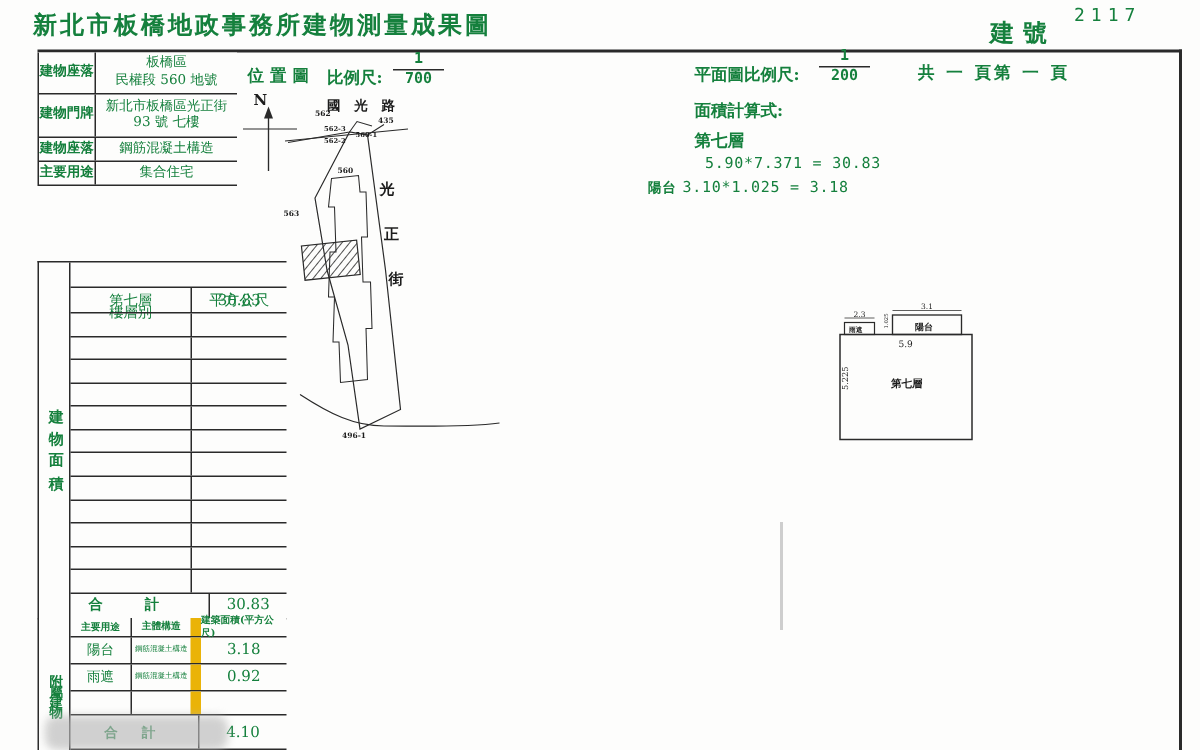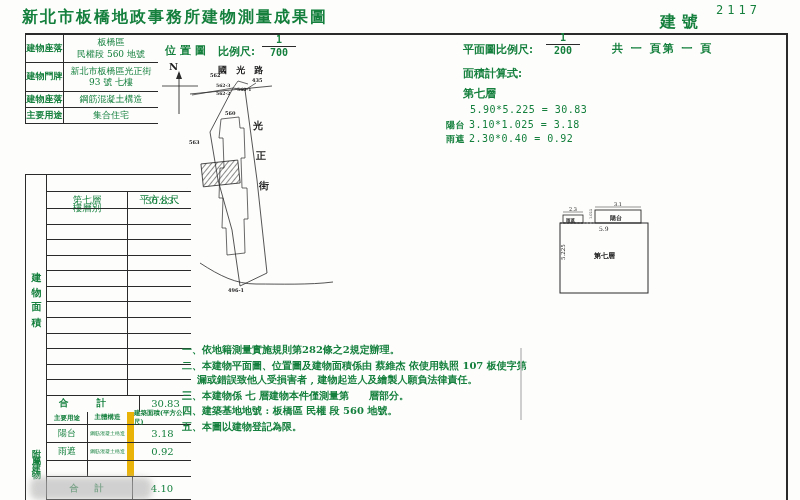--- a/index.html
+++ b/index.html
@@ -246,46 +246,37 @@
   </svg>
 
   <div class="abs lbl" style="left:463px;top:42px">平面圖比例尺:</div>
   <div class="fraction" style="left:546px;top:33px">
     <span class="num">1</span>
     <span class="den">200</span>
   </div>
   <div class="abs lbl" style="left:612px;top:41px;letter-spacing:2px">共 一 頁第 一 頁</div>
   <div class="abs lbl" style="left:463px;top:66px">面積計算式:</div>
   <div class="abs lbl" style="left:463px;top:86px">第七層</div>
-  <div class="abs calc" style="left:470px;top:104px"><span>5.90*5.225 = 30.83</span></div>
-  <div class="abs calc" style="left:446px;top:119px"><span class="pfx">陽台</span><span>3.10*1.025 = 3.18</span></div>
-  <div class="abs calc" style="left:446px;top:133px"><span class="pfx">雨遮</span><span>2.30*0.40 = 0.92</span></div>
+  <div class="abs calc" style="left:470px;top:104px"><span>5.90*7.371 = 30.83</span></div>
+  <div class="abs calc" style="left:432px;top:119px"><span class="pfx">陽台</span><span>3.10*1.025 = 3.18</span></div>
 
   <svg class="abs" style="left:548px;top:198px" width="125" height="105" viewBox="0 0 125 105">
     <rect x="12" y="25" width="88" height="70" fill="none" stroke="#2a2a2a" stroke-width="1"></rect>
     <rect x="15" y="17" width="20" height="8" fill="none" stroke="#2a2a2a" stroke-width="0.8"></rect>
     <rect x="47" y="12" width="46" height="13" fill="none" stroke="#2a2a2a" stroke-width="0.9"></rect>
     <line x1="12" y1="25" x2="47" y2="25" stroke="#2a2a2a" stroke-width="0.7" stroke-dasharray="2,1.5"></line>
     <line x1="15" y1="14" x2="35" y2="14" stroke="#2a2a2a" stroke-width="0.5"></line>
     <line x1="47" y1="9" x2="93" y2="9" stroke="#2a2a2a" stroke-width="0.5"></line>
     <text x="21" y="13" font-size="5">2.3</text>
     <text x="18" y="23.5" font-size="4.5" font-weight="bold">雨遮</text>
     <text x="66" y="8" font-size="5">3.1</text>
     <text x="62" y="22" font-size="6" font-weight="bold">陽台</text>
     <text x="44" y="21" font-size="3.5" transform="rotate(-90 44 21)">1.025</text>
     <text x="51" y="33" font-size="6">5.9</text>
     <text x="17" y="62" font-size="5.5" transform="rotate(-90 17 62)">5.225</text>
     <text x="46" y="60" font-size="7" font-weight="bold">第七層</text>
   </svg>
 
-  <div class="notes">
-    <div>一、依地籍測量實施規則第282條之2規定辦理。</div>
-    <div>二、本建物平面圖、位置圖及建物面積係由 蔡維杰 依使用執照 107 板使字第</div>
-    <div class="cont">漏或錯誤致他人受損害者 , 建物起造人及繪製人願負法律責任。</div>
-    <div>三、本建物係 七 層建物本件僅測量第　　層部分。</div>
-    <div>四、建築基地地號 : 板橋區 民權 段 560 地號。</div>
-    <div>五、本圖以建物登記為限。</div>
-  </div>
 
   <div class="foldline"></div>
   <div class="blob"></div>
 
 </div>
 
 </body></html>

